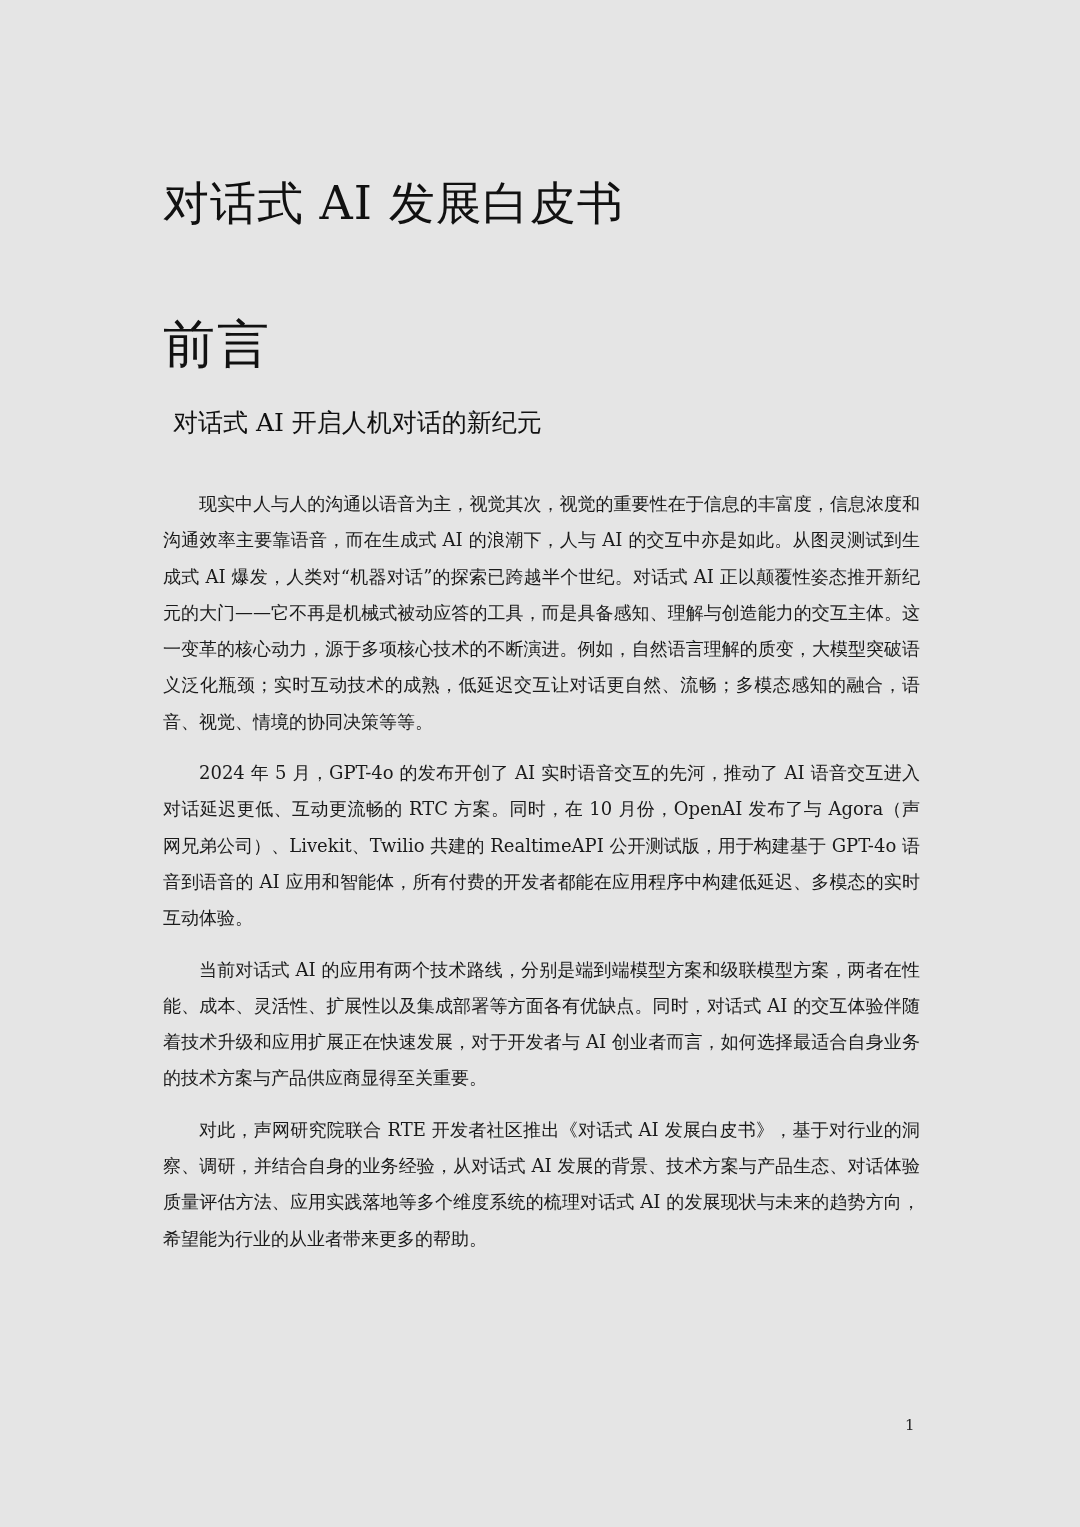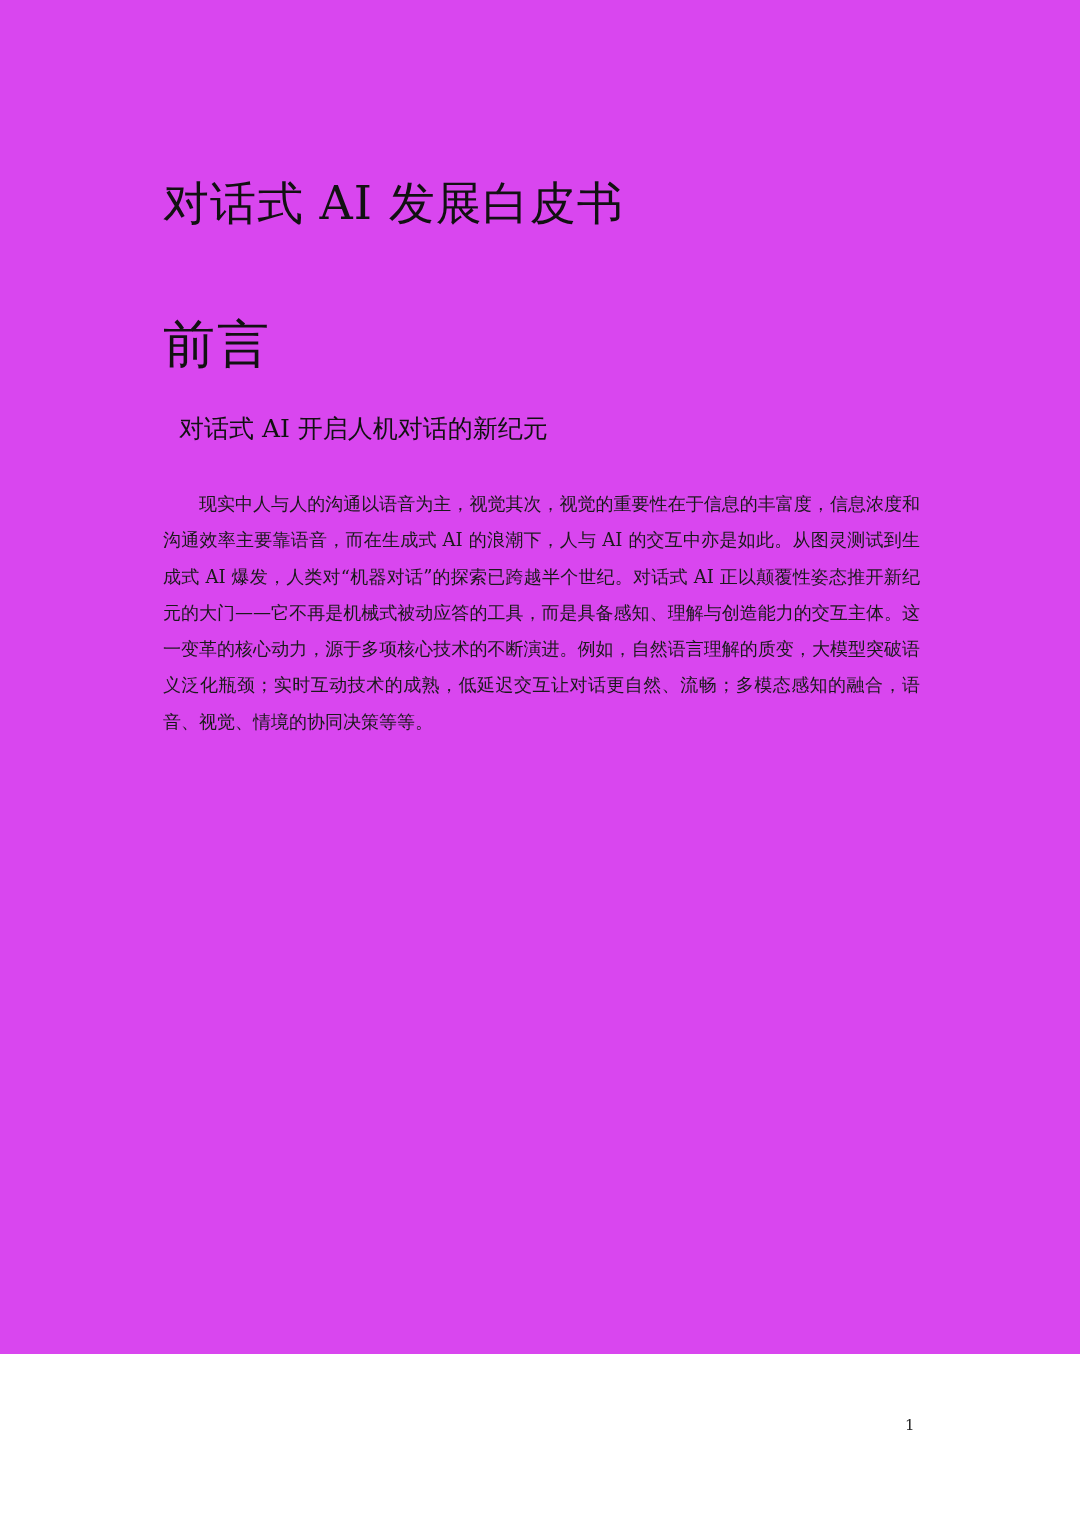--- a/index.html
+++ b/index.html
@@ -12,22 +12,22 @@
       height: 1527px;
       position: relative;
       overflow: hidden;
       font-family: "DejaVu Serif", "Liberation Serif", serif;
       color: #111111;
     }
     .page {
       position: absolute;
       left: 0; top: 0;
       width: 1080px;
-      height: 1354px;
-      background: #d946ef;
+      height: 1527px;
+      background: #e5e5e5;
     }
     .doc-title {
       position: absolute;
       left: 163px;
       top: 168px;
       font-size: 46px;
       line-height: 70px;
       font-weight: normal;
       margin: 0;
       letter-spacing: 1px;
@@ -43,21 +43,21 @@
       margin: 0;
       letter-spacing: 2px;
     }
     .sub-title {
       position: absolute;
       left: 163px;
       top: 393px;
       font-size: 25px;
       line-height: 40px;
       font-weight: normal;
-      margin: 16px;
+      margin: 10px;
       white-space: nowrap;
     }
     .body {
       position: absolute;
       left: 163px;
       top: 486px;
       width: 757px;
     }
     .para {
       margin: 0 0 15px 0;
@@ -79,16 +79,19 @@
 </head>
 <body>
 
 <div class="page">
   <h1 class="doc-title">对话式 AI 发展白皮书</h1>
   <h2 class="section-title">前言</h2>
   <h3 class="sub-title">对话式 AI  开启人机对话的新纪元</h3>
 
   <div class="body">
     <p class="para">现实中人与人的沟通以语音为主，视觉其次，视觉的重要性在于信息的丰富度，信息浓度和沟通效率主要靠语音，而在生成式 AI 的浪潮下，人与 AI 的交互中亦是如此。从图灵测试到生成式 AI 爆发，人类对“机器对话”的探索已跨越半个世纪。对话式 AI 正以颠覆性姿态推开新纪元的大门——它不再是机械式被动应答的工具，而是具备感知、理解与创造能力的交互主体。这一变革的核心动力，源于多项核心技术的不断演进。例如，自然语言理解的质变，大模型突破语义泛化瓶颈；实时互动技术的成熟，低延迟交互让对话更自然、流畅；多模态感知的融合，语音、视觉、情境的协同决策等等。</p>
+    <p class="para">2024 年 5 月，GPT-4o 的发布开创了 AI 实时语音交互的先河，推动了 AI 语音交互进入对话延迟更低、互动更流畅的 RTC 方案。同时，在 10 月份，OpenAI 发布了与 Agora（声网兄弟公司）、Livekit、Twilio 共建的 RealtimeAPI 公开测试版，用于构建基于 GPT-4o 语音到语音的 AI 应用和智能体，所有付费的开发者都能在应用程序中构建低延迟、多模态的实时互动体验。</p>
+    <p class="para">当前对话式 AI 的应用有两个技术路线，分别是端到端模型方案和级联模型方案，两者在性能、成本、灵活性、扩展性以及集成部署等方面各有优缺点。同时，对话式 AI 的交互体验伴随着技术升级和应用扩展正在快速发展，对于开发者与 AI 创业者而言，如何选择最适合自身业务的技术方案与产品供应商显得至关重要。</p>
+    <p class="para">对此，声网研究院联合 RTE 开发者社区推出《对话式 AI 发展白皮书》，基于对行业的洞察、调研，并结合自身的业务经验，从对话式 AI 发展的背景、技术方案与产品生态、对话体验质量评估方法、应用实践落地等多个维度系统的梳理对话式 AI 的发展现状与未来的趋势方向，希望能为行业的从业者带来更多的帮助。</p>
   </div>
 
   <div class="page-number">1</div>
 </div>
 
 </body></html>

